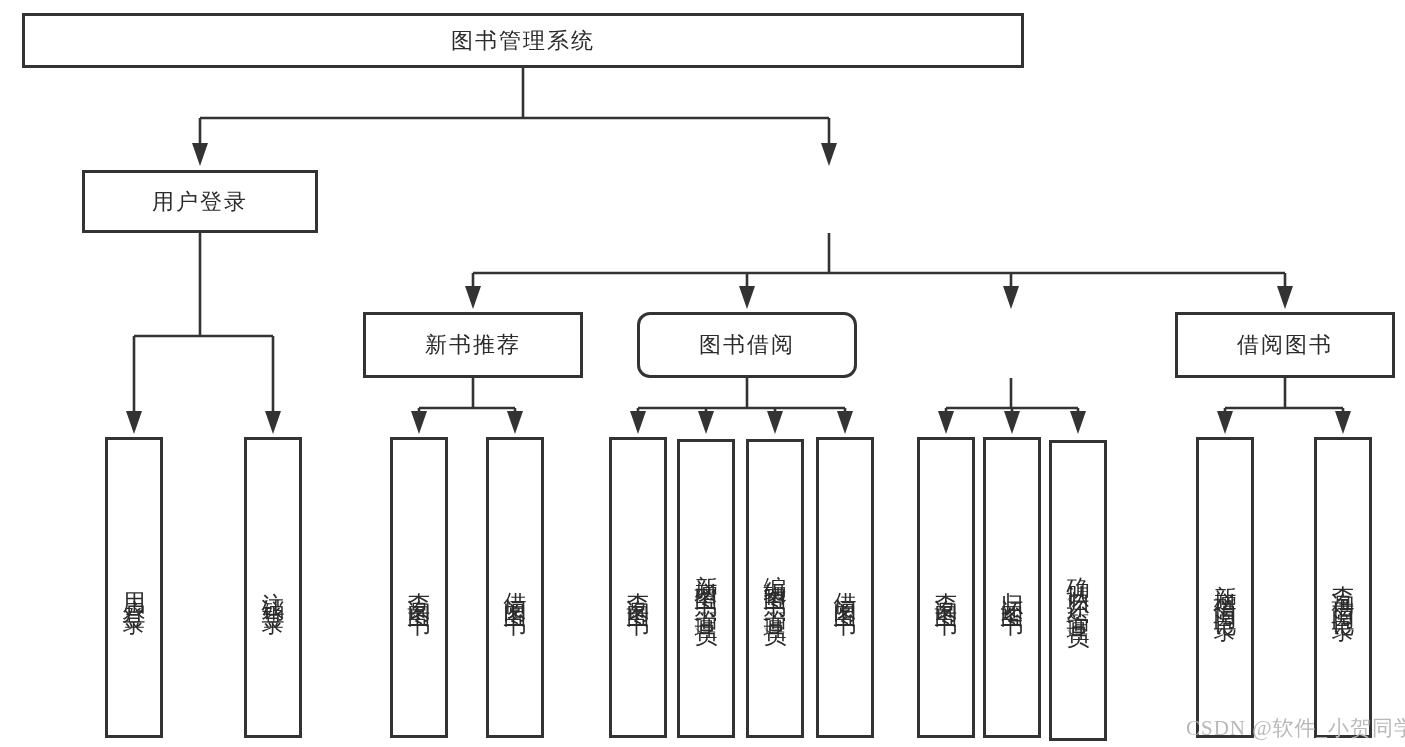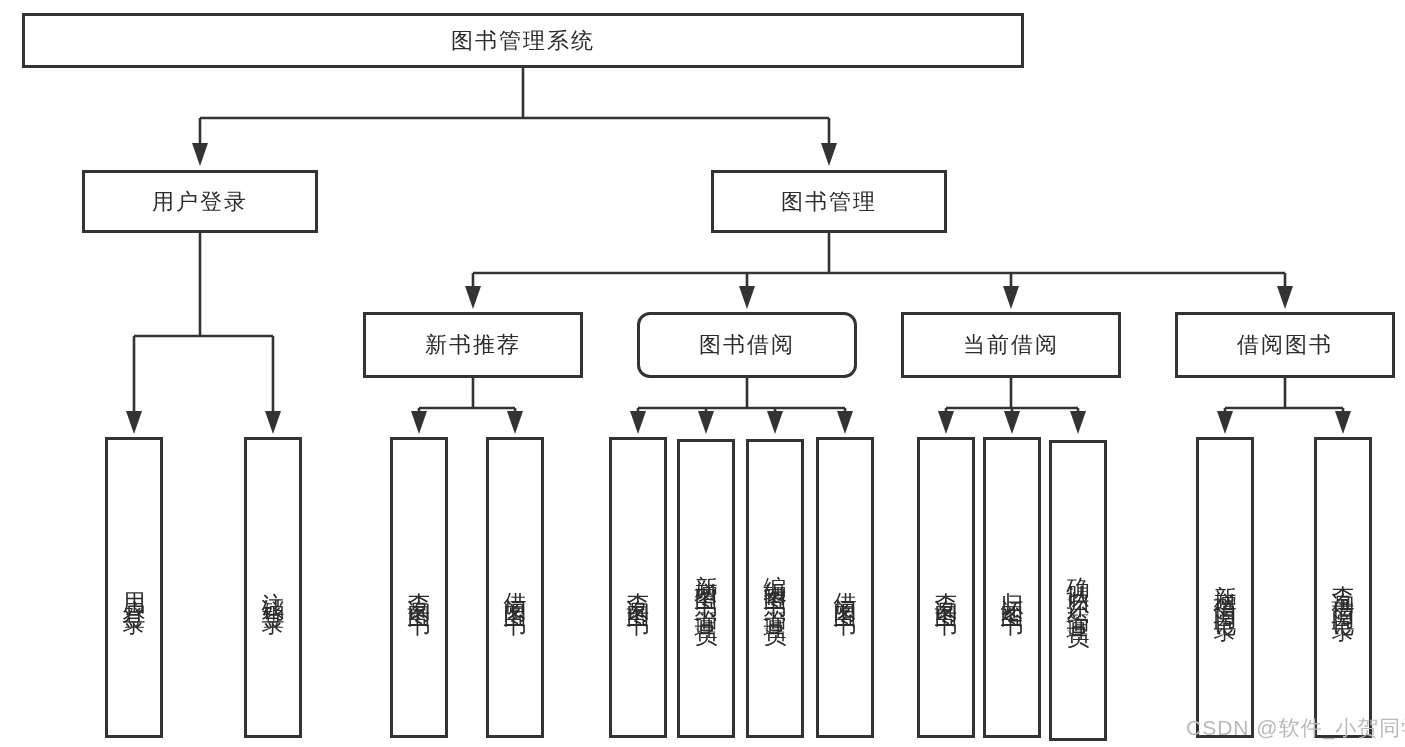--- a/index.html
+++ b/index.html
@@ -1,21 +1,21 @@
 <!DOCTYPE html>
 <html><head>
 <meta charset="utf-8">
 <style>
   html, body { margin: 0; padding: 0; background: #ffffff; }
   .canvas {
     position: relative;
     width: 1405px;
     height: 747px;
     background: #ffffff;
-    font-family: Liberation Sans, sans-serif;
+    font-family: Liberation Serif, serif;
     overflow: hidden;
   }
   .connectors {
     position: absolute;
     left: 0; top: 0;
     width: 1405px; height: 747px;
   }
   .connectors path {
     stroke: #333333;
     stroke-width: 2.6;
@@ -106,32 +106,26 @@
     </g>
   </svg>
 
   <div class="box h" style="left:22px; top:13px; width:1002px; height:55px;">
     <span>图书管理系统</span>
   </div>
 
   <div class="box h" style="left:82px; top:170px; width:236px; height:63px;">
     <span>用户登录</span>
   </div>
-  <div class="box h" style="left:711px; top:170px; width:236px; height:63px;">
-    <span>图书管理</span>
-  </div>
 
   <div class="box h" style="left:363px; top:312px; width:220px; height:66px;justify-content:center;">
     <span>新书推荐</span>
   </div>
   <div class="box h" style="left:637px; top:312px; width:220px; height:66px;border-radius:13px;">
     <span>图书借阅</span>
-  </div>
-  <div class="box h" style="left:901px; top:312px; width:220px; height:66px;">
-    <span>当前借阅</span>
   </div>
   <div class="box h" style="left:1175px; top:312px; width:220px; height:66px;">
     <span>借阅图书</span>
   </div>
 
   <div class="box v" style="left:105px; top:437px; width:58px; height:301px;">
     <span>用户登录</span>
   </div>
   <div class="box v" style="left:244px; top:437px; width:58px; height:301px;">
     <span>注销登录</span>

